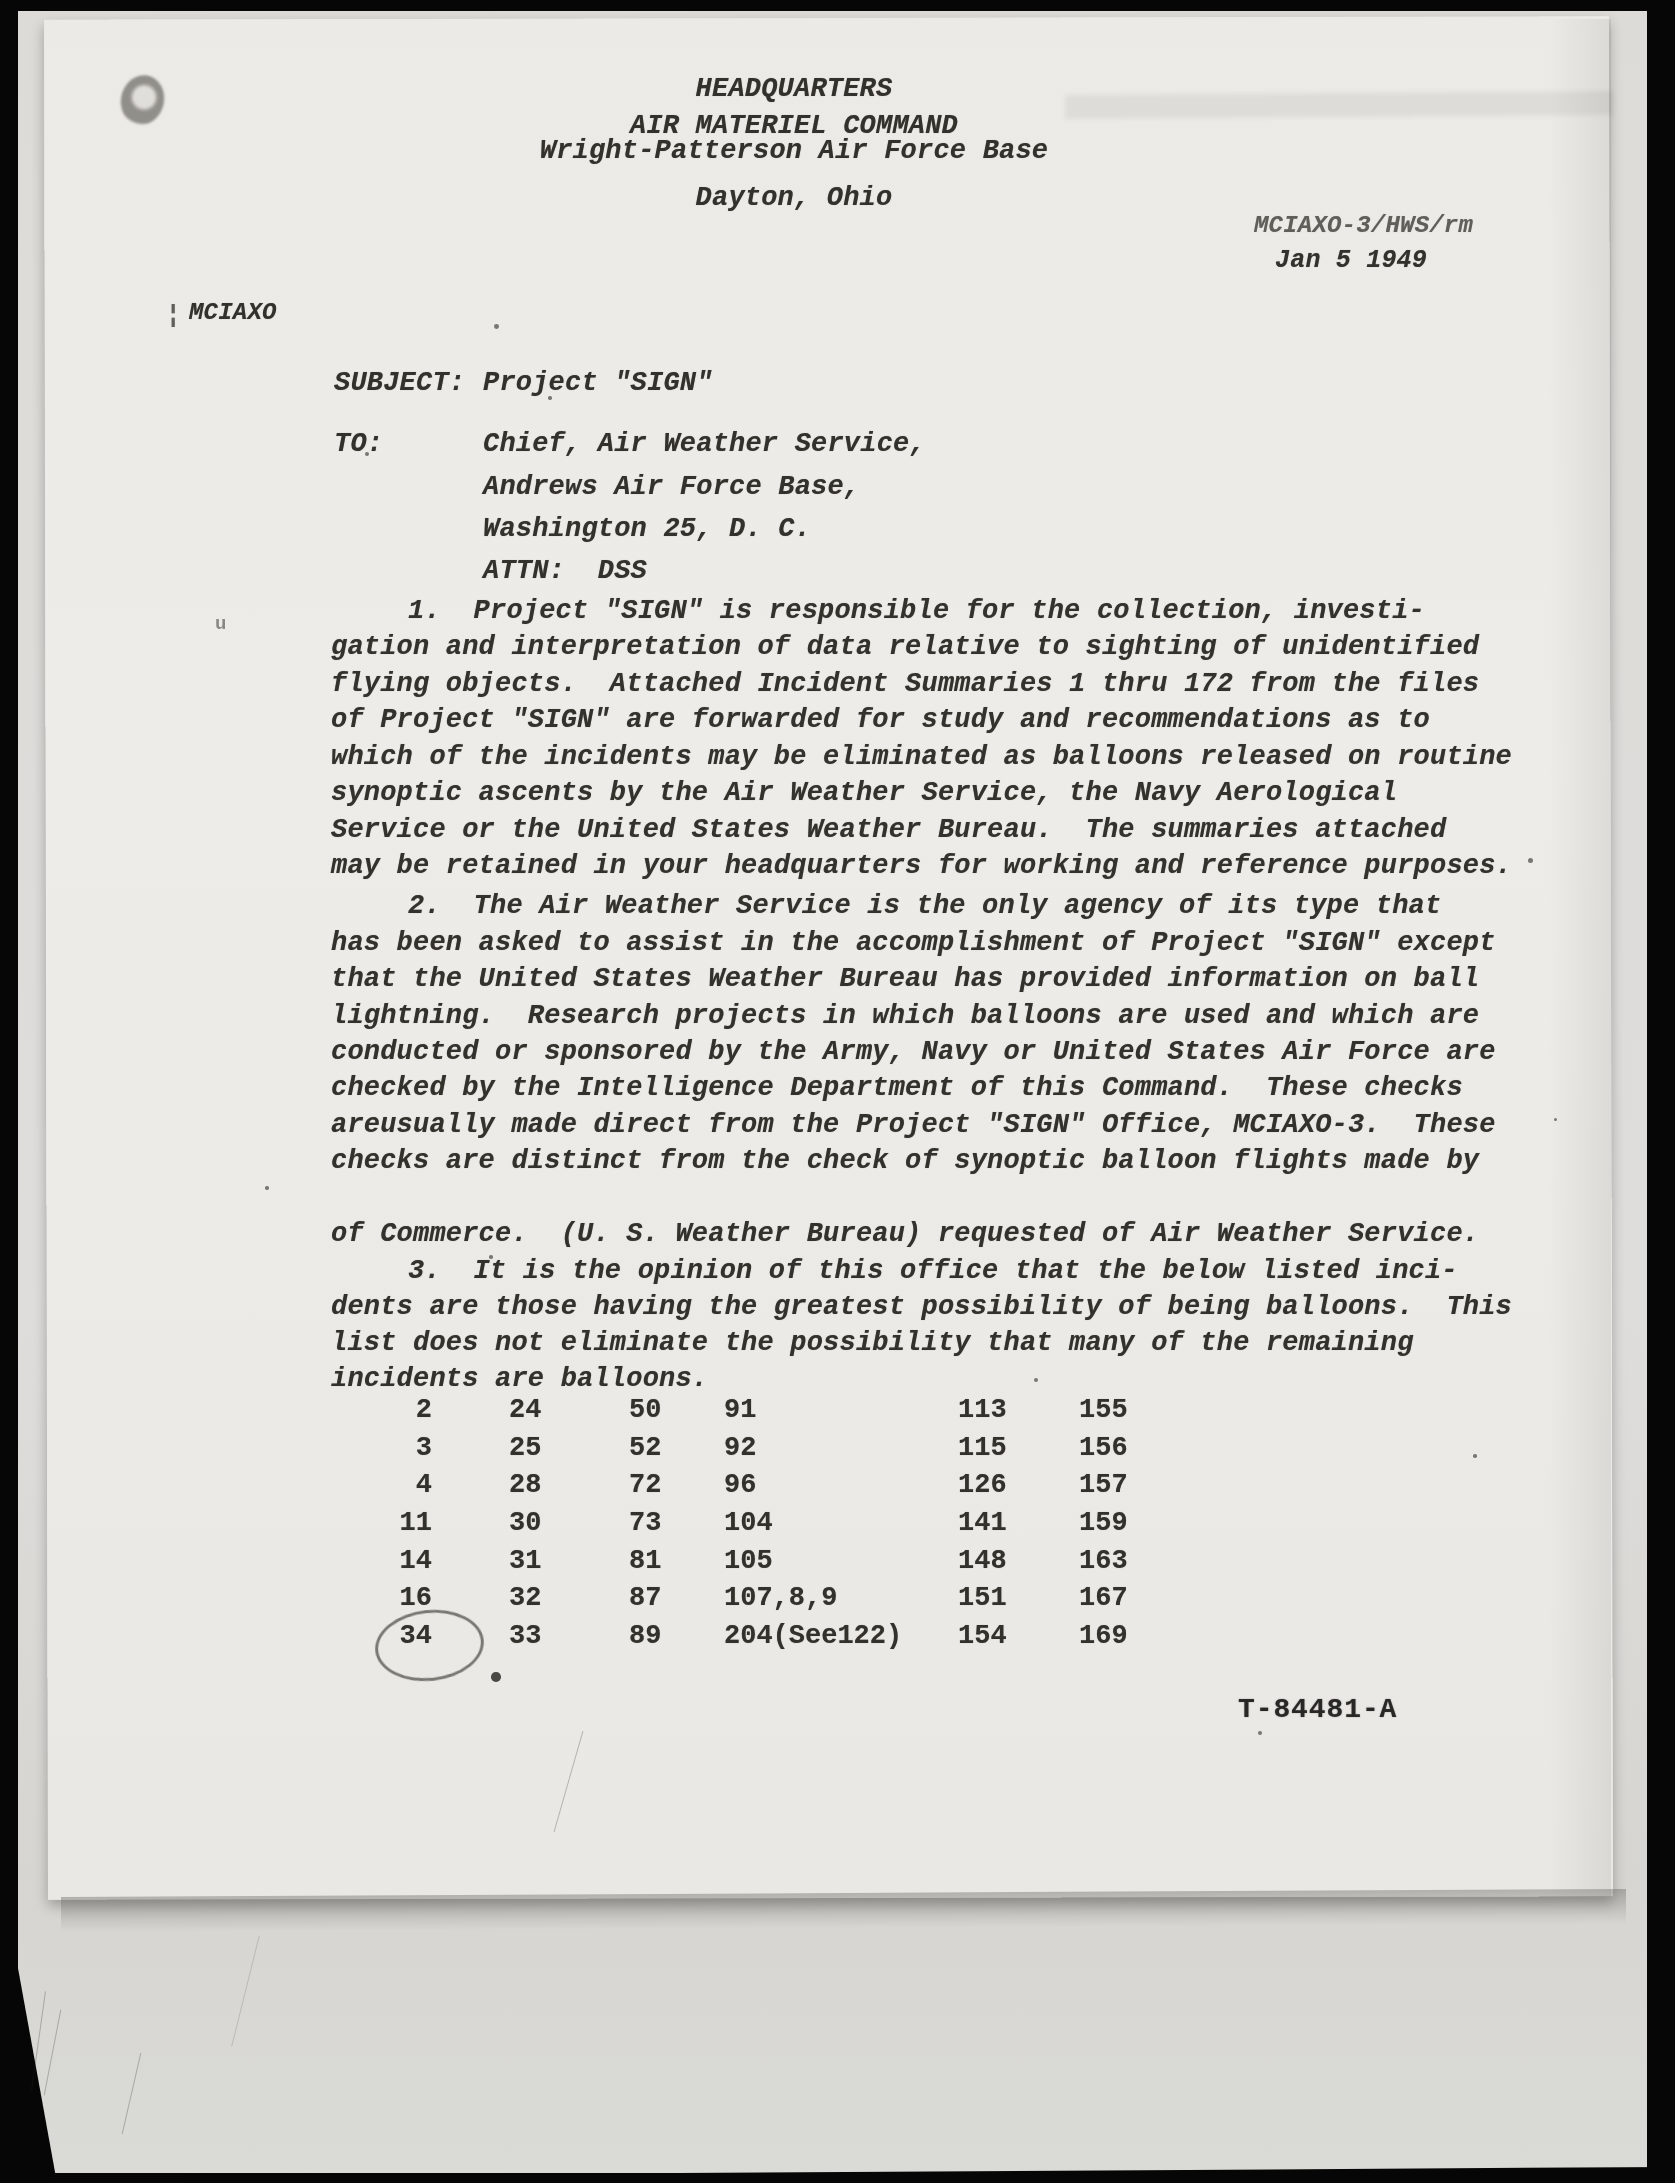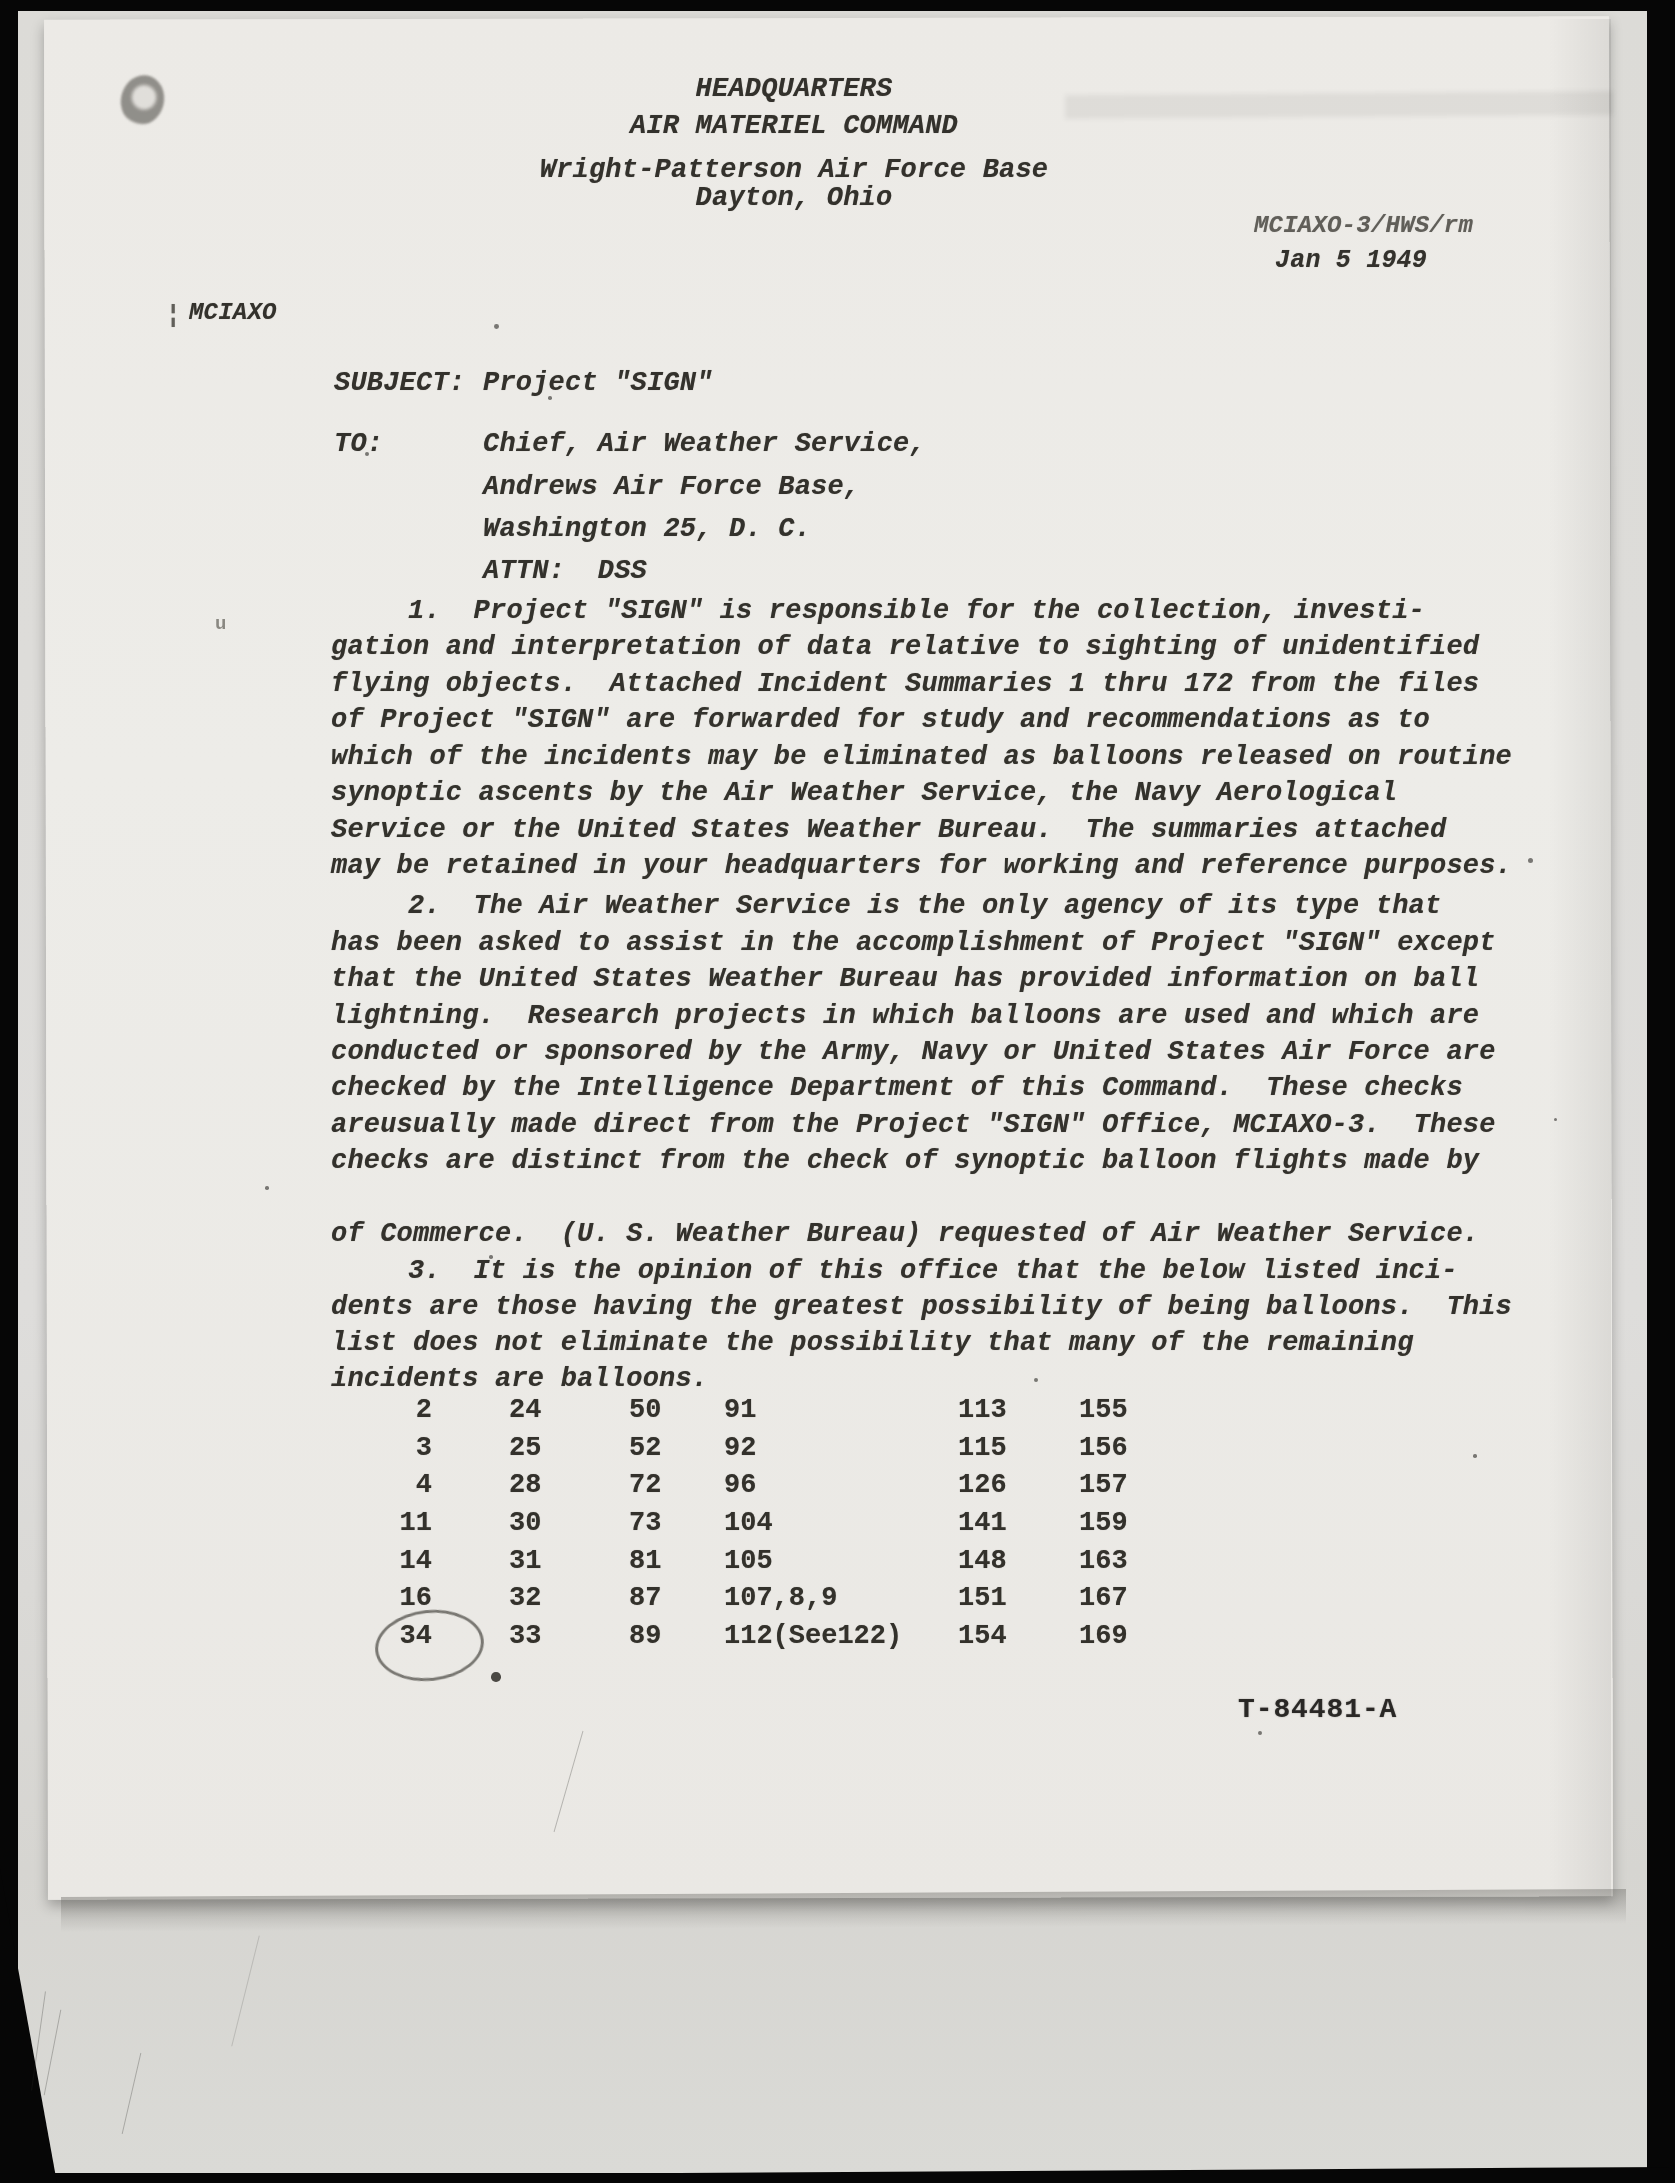--- a/index.html
+++ b/index.html
@@ -75,21 +75,21 @@
   <div class="strip top"></div>
   <div class="strip left"></div>
   <div class="strip right"></div>
   <div class="strip bottom"></div>
   <div class="corner-wedge"></div>
 
   <div class="smudge"></div>
 
   <div class="ink hd" style="top:76px;">HEADQUARTERS</div>
   <div class="ink hd" style="top:113px;">AIR MATERIEL COMMAND</div>
-  <div class="ink hd" style="top:157px;text-align:center;">Wright-Patterson Air Force Base</div>
+  <div class="ink hd" style="top:138px;text-align:center;">Wright-Patterson Air Force Base</div>
   <div class="ink hd" style="top:185px;">Dayton, Ohio</div>
 
   <div class="ink sm faint" style="left:1254px;top:214px;text-align:center;">MCIAXO-3/HWS/rm</div>
   <div class="ink date" style="left:1275px;top:248px;">Jan 5 1949</div>
 
   <div class="ink sm faint" style="left:166px;top:304px;">¦</div>
   <div class="ink sm" style="left:189px;top:301px;">MCIAXO</div>
 
   <div class="ink" style="left:334px;top:370px;">SUBJECT:</div>
   <div class="ink" style="left:483px;top:370px;">Project "SIGN"</div>
@@ -169,21 +169,21 @@
     <span class="tcell tc1">32</span>
     <span class="tcell tc2">87</span>
     <span class="tcell tc3">107,8,9</span>
     <span class="tcell tc4">151</span>
     <span class="tcell tc5">167</span>
   </div>
   <div class="trow" style="top:1623px;">
     <span class="tcell tc0">34</span>
     <span class="tcell tc1">33</span>
     <span class="tcell tc2">89</span>
-    <span class="tcell tc3">112(See122)</span>
+    <span class="tcell tc3">204(See122)</span>
     <span class="tcell tc4">154</span>
     <span class="tcell tc5">169</span>
   </div>
 
   <div class="circle-22"></div>
   <div class="dot-48"></div>
 
   <div class="stamp-text" style="left:1238px;top:1694px;">T-84481-A</div>
 
   <div class="artifact-u" style="left:215px;top:613px;">u</div>

